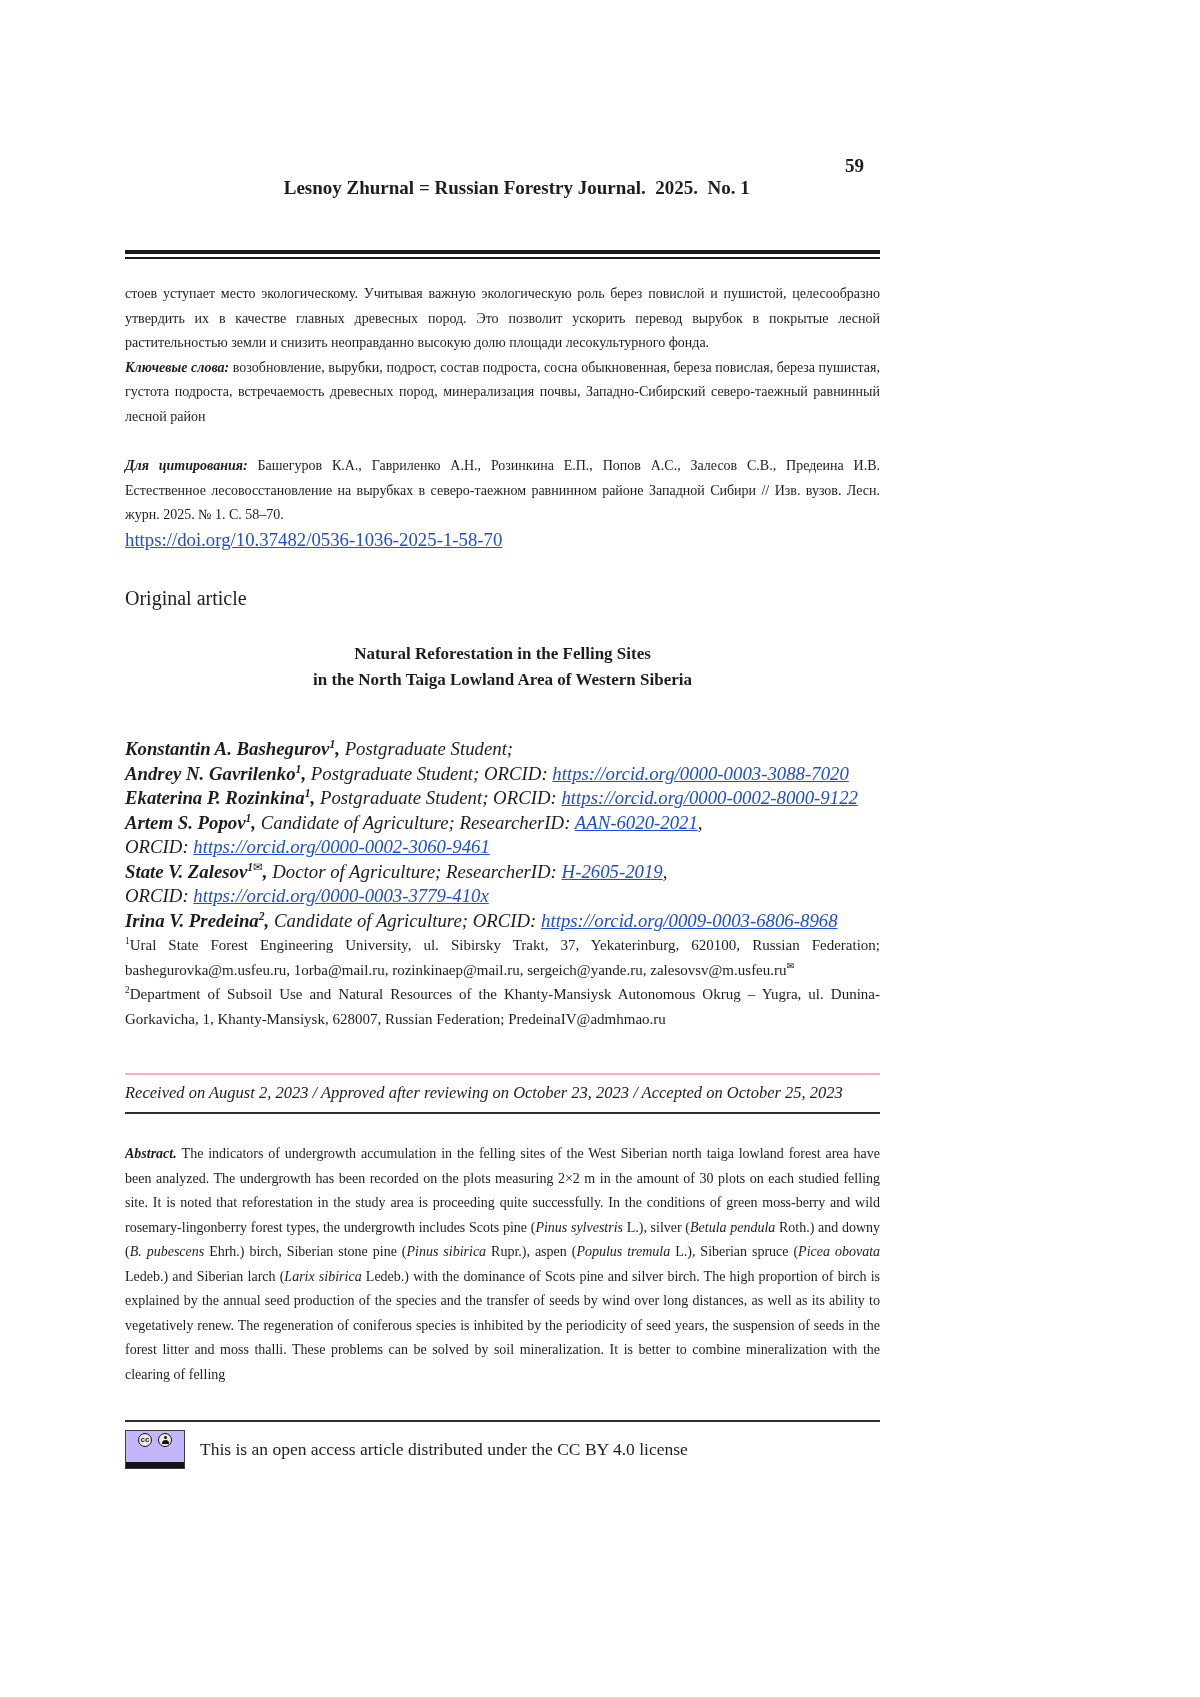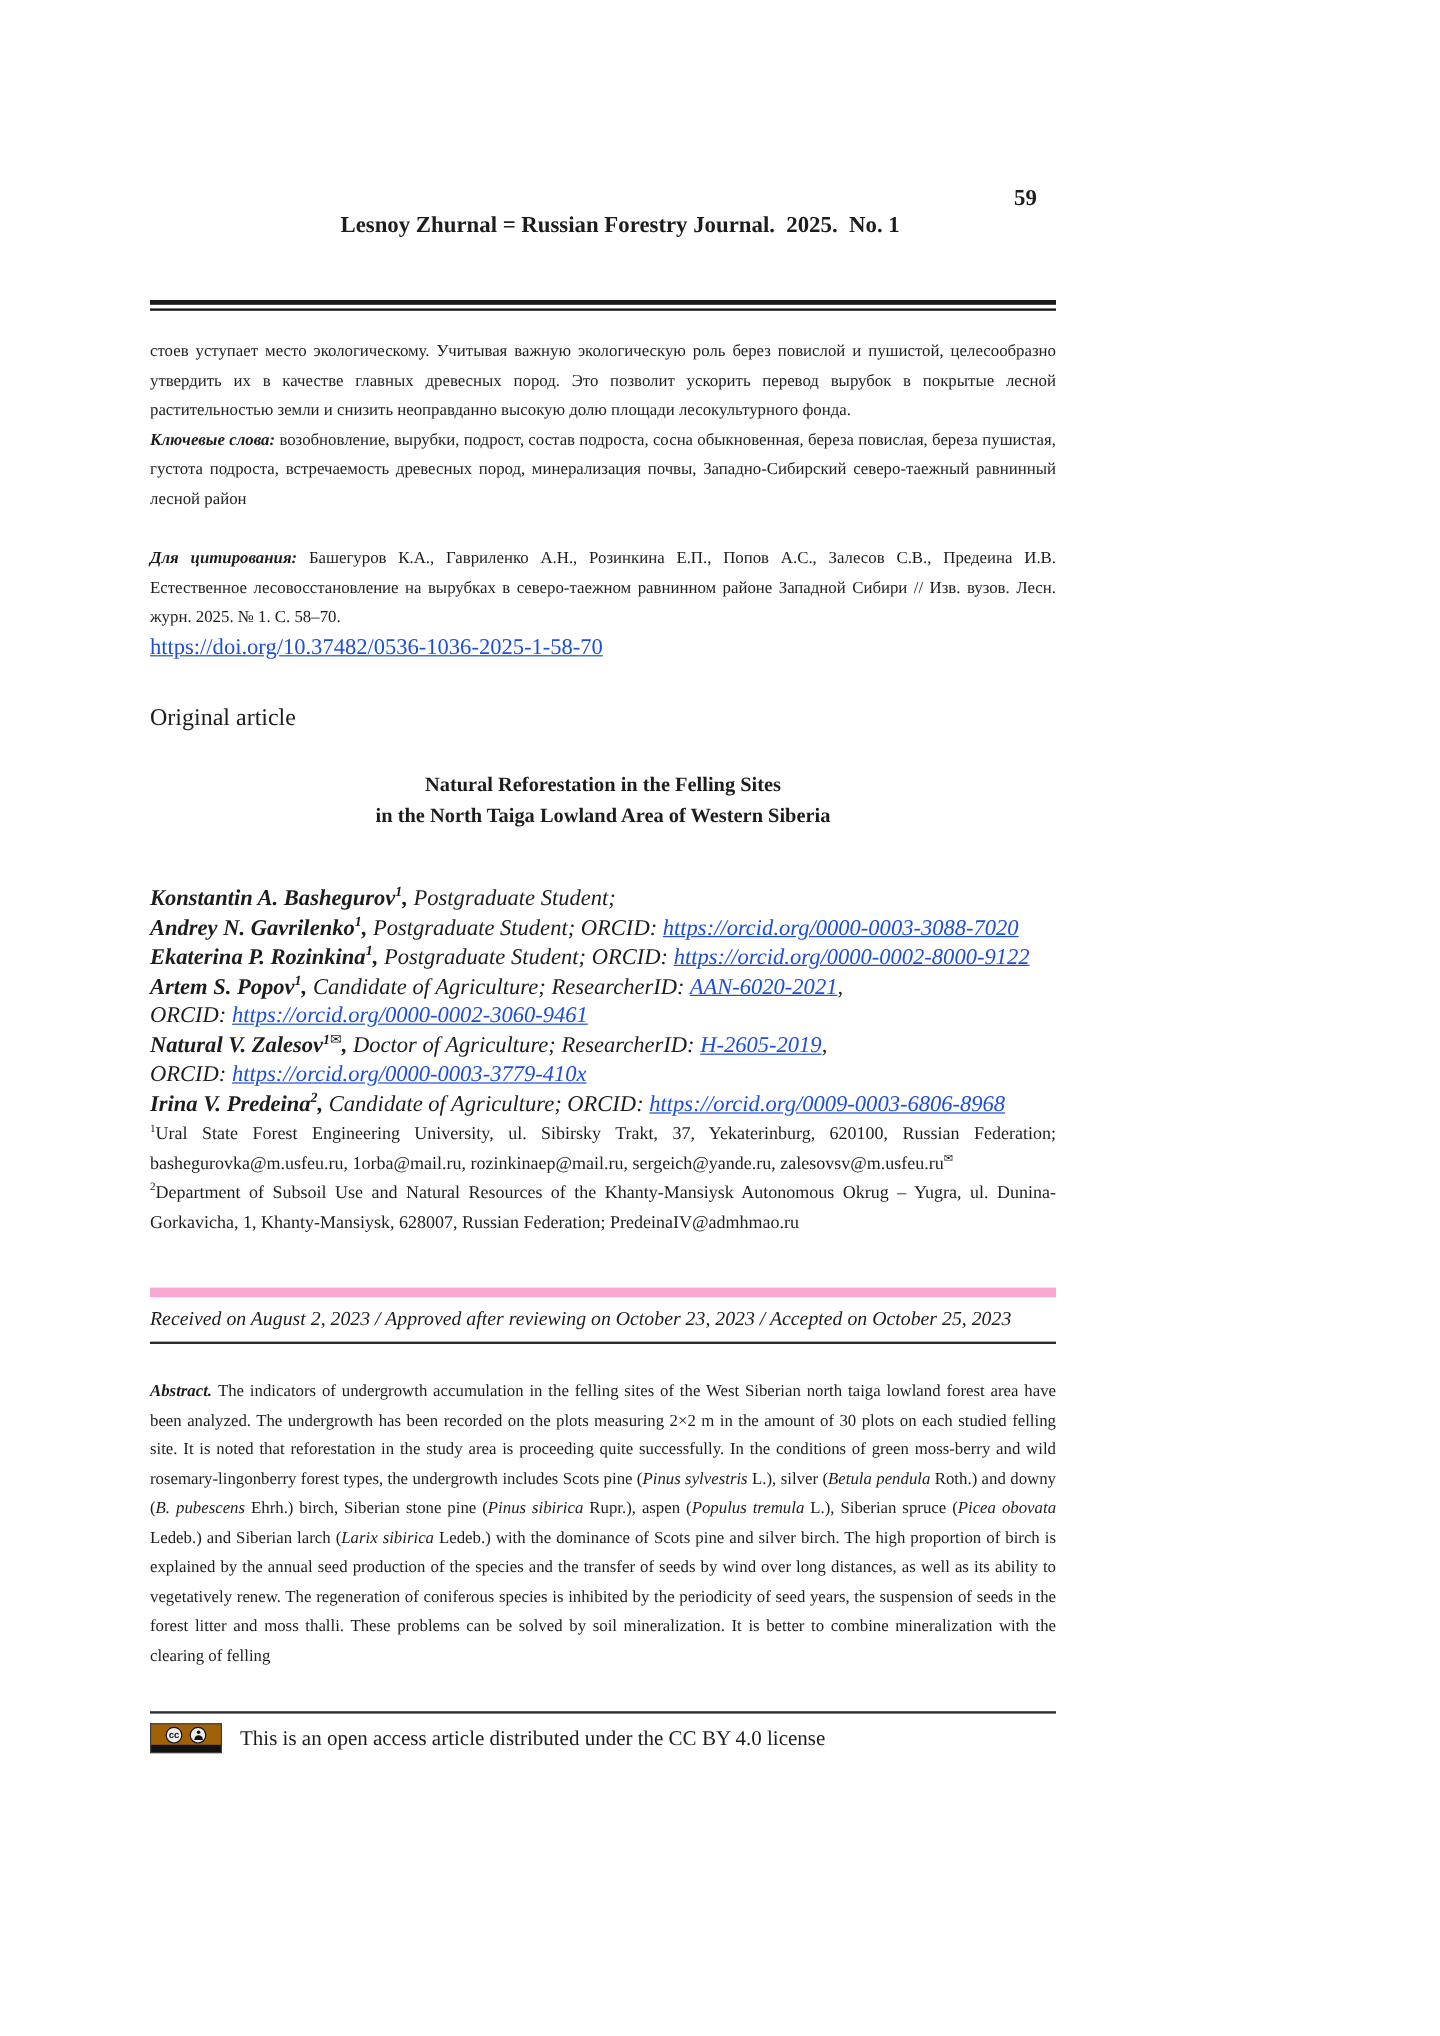--- a/index.html
+++ b/index.html
@@ -27,28 +27,28 @@
   .keywords{margin-top:0;}
   .citation{margin-top:25px;}
   .doi-line{font-size:18.8px;line-height:24.5px;margin-top:0;}
   .article-type{margin-top:34px;font-size:20px;line-height:25px;}
   .title-block{margin-top:30px;text-align:center;font-weight:bold;font-size:17px;line-height:26px;}
 
   .authors{margin-top:44px;}
   .author-line{font-size:18.8px;line-height:24.5px;text-align:left;}
   .affiliation{font-size:15px;line-height:24.5px;text-align:justify;}
 
-  .dates{margin-top:42px;border-top:8px solid #f9a8d4;border-bottom:2px solid #2e2e2e;
+  .dates{margin-top:42px;border-top:2px solid #f9a8d4;border-bottom:2px solid #2e2e2e;
          padding:8px 0 9px 0;font-style:italic;font-size:16.5px;line-height:20px;}
 
   .abstract{margin-top:28px;}
 
   .footer{margin-top:33px;border-top:2px solid #2e2e2e;padding-top:8px;
           display:flex;align-items:center;gap:15px;font-size:17.5px;}
-  .cc-badge{width:60px;height:25px;background:#a16207;border:1px solid #3c3c3c;
+  .cc-badge{width:60px;height:39px;background:#c4b5fd;border:1px solid #3c3c3c;
             position:relative;display:flex;align-items:flex-start;justify-content:center;
             gap:6px;padding-top:2px;box-sizing:border-box;flex:0 0 auto;}
   .cc-badge::after{content:"";position:absolute;left:0;right:0;bottom:0;height:6px;background:#111;}
   .badge-circle{width:14px;height:14px;border:1.5px solid #111;border-radius:50%;
                 background:#ececec;display:flex;flex-direction:column;align-items:center;
                 justify-content:center;box-sizing:border-box;}
   .cc-txt{font-size:8px;font-weight:bold;line-height:8px;font-family:"Liberation Sans",sans-serif;}
   .person-head{width:3px;height:3px;border-radius:50%;background:#111;display:block;}
   .person-body{width:7px;height:4px;border-radius:3.5px 3.5px 0 0;background:#111;display:block;margin-top:1px;}
 </style>
@@ -79,21 +79,21 @@
       <div>Natural Reforestation in the Felling Sites</div>
       <div>in the North Taiga Lowland Area of Western Siberia</div>
     </div>
 
     <div class="authors">
       <div class="author-line"><span class="bi">Konstantin A. Bashegurov</span><span class="sup bi">1</span><span class="bi">, </span><span class="i">Postgraduate Student;</span></div>
       <div class="author-line"><span class="bi">Andrey N. Gavrilenko</span><span class="sup bi">1</span><span class="bi">, </span><span class="i">Postgraduate Student; ORCID: </span><span class="i link">https://orcid.org/0000-0003-3088-7020</span></div>
       <div class="author-line"><span class="bi">Ekaterina P. Rozinkina</span><span class="sup bi">1</span><span class="bi">, </span><span class="i">Postgraduate Student; ORCID: </span><span class="i link">https://orcid.org/0000-0002-8000-9122</span></div>
       <div class="author-line"><span class="bi">Artem S. Popov</span><span class="sup bi">1</span><span class="bi">, </span><span class="i">Candidate of Agriculture; ResearcherID: </span><span class="i link">AAN-6020-2021</span><span class="i">,</span></div>
       <div class="author-line"><span class="i">ORCID: </span><span class="i link">https://orcid.org/0000-0002-3060-9461</span></div>
-      <div class="author-line"><span class="bi">Natural V. Zalesov</span><span class="sup bi">1</span><span class="sup">✉</span><span class="bi">, </span><span class="i">Doctor of Agriculture; ResearcherID: </span><span class="i link">H-2605-2019</span><span class="i">,</span></div>
+      <div class="author-line"><span class="bi">State V. Zalesov</span><span class="sup bi">1</span><span class="sup">✉</span><span class="bi">, </span><span class="i">Doctor of Agriculture; ResearcherID: </span><span class="i link">H-2605-2019</span><span class="i">,</span></div>
       <div class="author-line"><span class="i">ORCID: </span><span class="i link">https://orcid.org/0000-0003-3779-410x</span></div>
       <div class="author-line"><span class="bi">Irina V. Predeina</span><span class="sup bi">2</span><span class="bi">, </span><span class="i">Candidate of Agriculture; ORCID: </span><span class="i link">https://orcid.org/0009-0003-6806-8968</span></div>
       <div class="affiliation"><span class="sup">1</span><span class="r">Ural State Forest Engineering University, ul. Sibirsky Trakt, 37, Yekaterinburg, 620100, Russian Federation; bashegurovka@m.usfeu.ru, 1orba@mail.ru, rozinkinaep@mail.ru, sergeich@yande.ru, zalesovsv@m.usfeu.ru</span><span class="sup">✉</span></div>
       <div class="affiliation"><span class="sup">2</span><span class="r">Department of Subsoil Use and Natural Resources of the Khanty-Mansiysk Autonomous Okrug – Yugra, ul. Dunina-Gorkavicha, 1, Khanty-Mansiysk, 628007, Russian Federation; PredeinaIV@admhmao.ru</span></div>
     </div>
 
     <div class="dates">Received on August 2, 2023 / Approved after reviewing on October 23, 2023 / Accepted on October 25, 2023</div>
 
     <div class="para abstract"><span class="bi">Abstract. </span><span class="r">The indicators of undergrowth accumulation in the felling sites of the West Siberian north taiga lowland forest area have been analyzed. The undergrowth has been recorded on the plots measuring 2×2 m in the amount of 30 plots on each studied felling site. It is noted that reforestation in the study area is proceeding quite successfully. In the conditions of green moss-berry and wild rosemary-lingonberry forest types, the undergrowth includes Scots pine (</span><span class="i">Pinus sylvestris</span><span class="r"> L.), silver (</span><span class="i">Betula pendula</span><span class="r"> Roth.) and downy (</span><span class="i">B. pubescens</span><span class="r"> Ehrh.) birch, Siberian stone pine (</span><span class="i">Pinus sibirica</span><span class="r"> Rupr.), aspen (</span><span class="i">Populus tremula</span><span class="r"> L.), Siberian spruce (</span><span class="i">Picea obovata</span><span class="r"> Ledeb.) and Siberian larch (</span><span class="i">Larix sibirica</span><span class="r"> Ledeb.) with the dominance of Scots pine and silver birch. The high proportion of birch is explained by the annual seed production of the species and the transfer of seeds by wind over long distances, as well as its ability to vegetatively renew. The regeneration of coniferous species is inhibited by the periodicity of seed years, the suspension of seeds in the forest litter and moss thalli. These problems can be solved by soil mineralization. It is better to combine mineralization with the clearing of felling</span></div>
 

